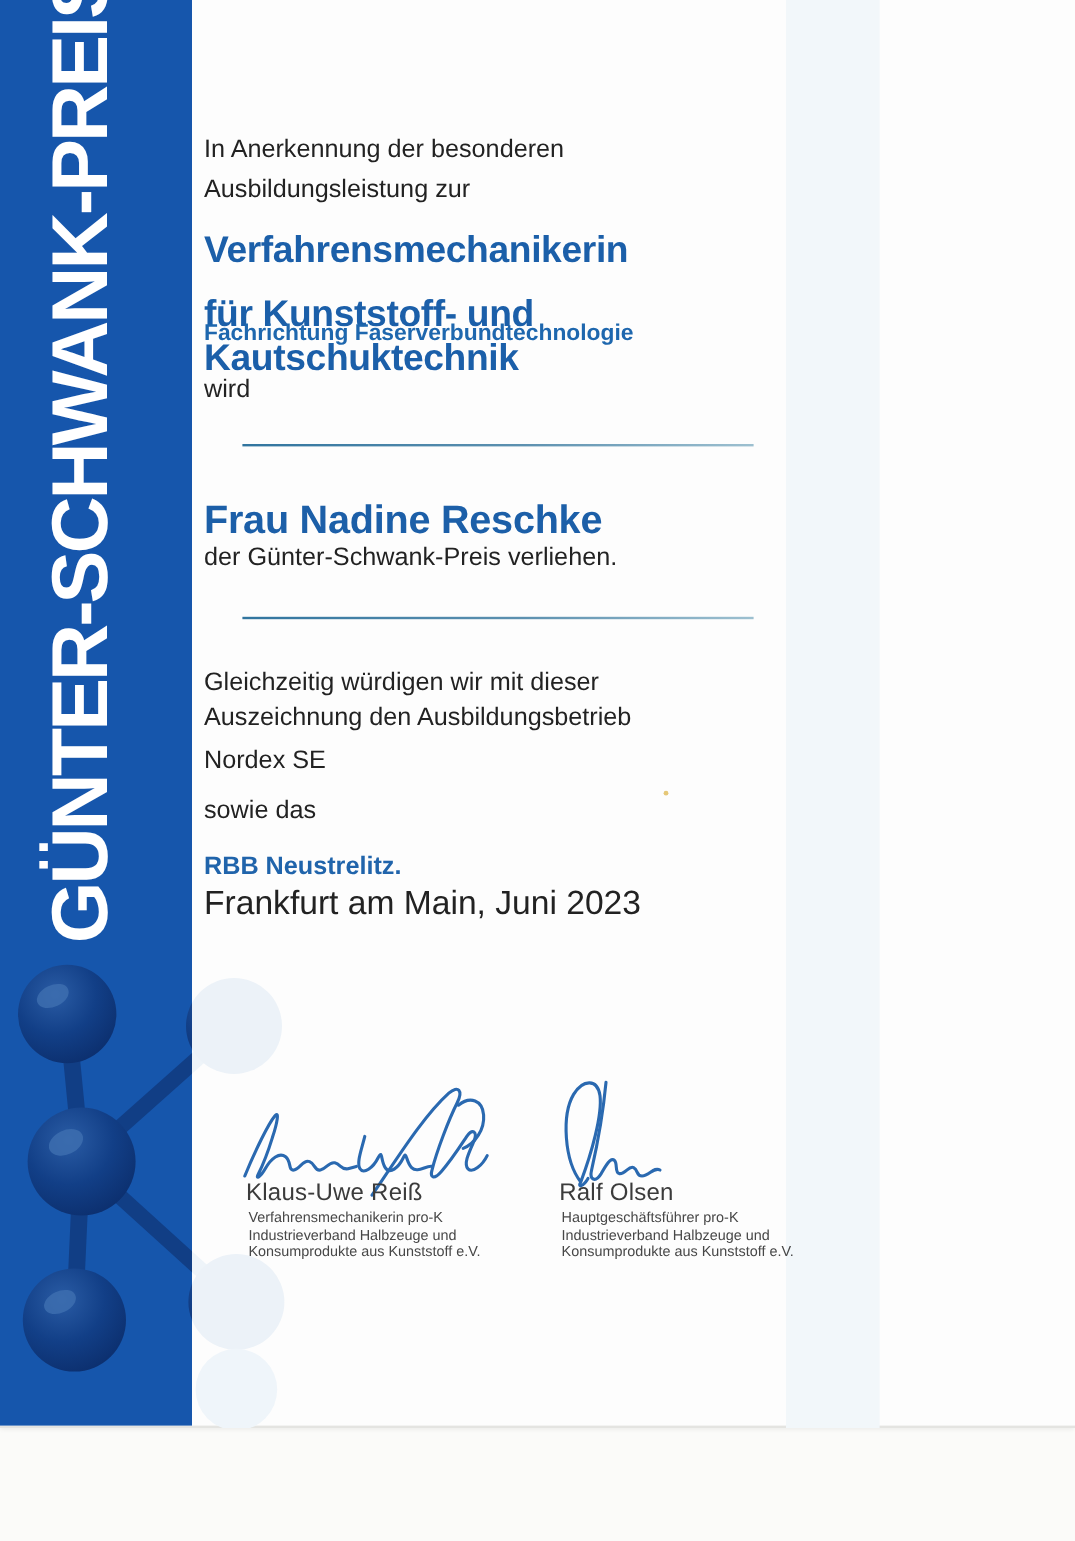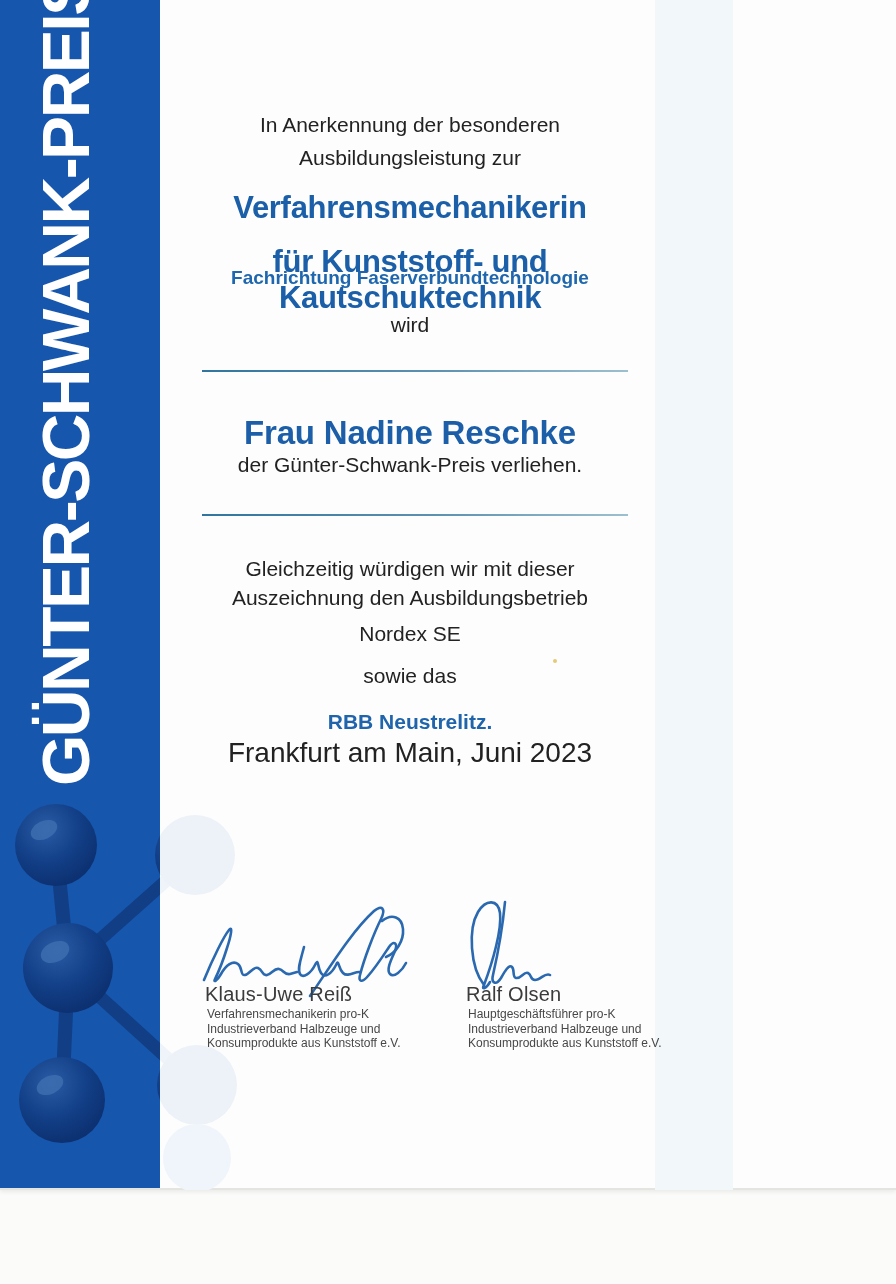--- a/index.html
+++ b/index.html
@@ -24,21 +24,21 @@
     background:var(--band_blue,#1656ac);
   }
   .band-text{
     position:absolute;left:26px;top:786px;
     transform:rotate(-90deg);transform-origin:0 0;
     white-space:nowrap;
     color:#ffffff;font-weight:700;font-size:66px;letter-spacing:-2.5px;
     line-height:80px;
   }
   .molecule{position:absolute;left:0;top:790px;}
-  .content{position:absolute;left:170px;width:480px;text-align:center;color:#222222;}
+  .content{position:absolute;left:170px;width:480px;color:#222222;}
   .t-intro{font-size:21px;}
   .t-head{font-size:31px;font-weight:600;color:var(--heading_blue,#1b5fa9);letter-spacing:-0.3px;}
   .t-sub{font-size:19px;font-weight:600;color:#1e67ae;}
   .t-body{font-size:21px;}
   .t-name{font-size:33px;font-weight:600;color:#1c5fa8;letter-spacing:-0.2px;}
   .t-blue{font-size:21px;font-weight:600;color:#2064ab;margin-top:20px;}
   .t-date{font-size:28px;}
   .rule{
     position:absolute;left:202px;width:426px;height:2px;
     background:linear-gradient(90deg,#31759f,#5d91b0 55%,#9dc0d0);

